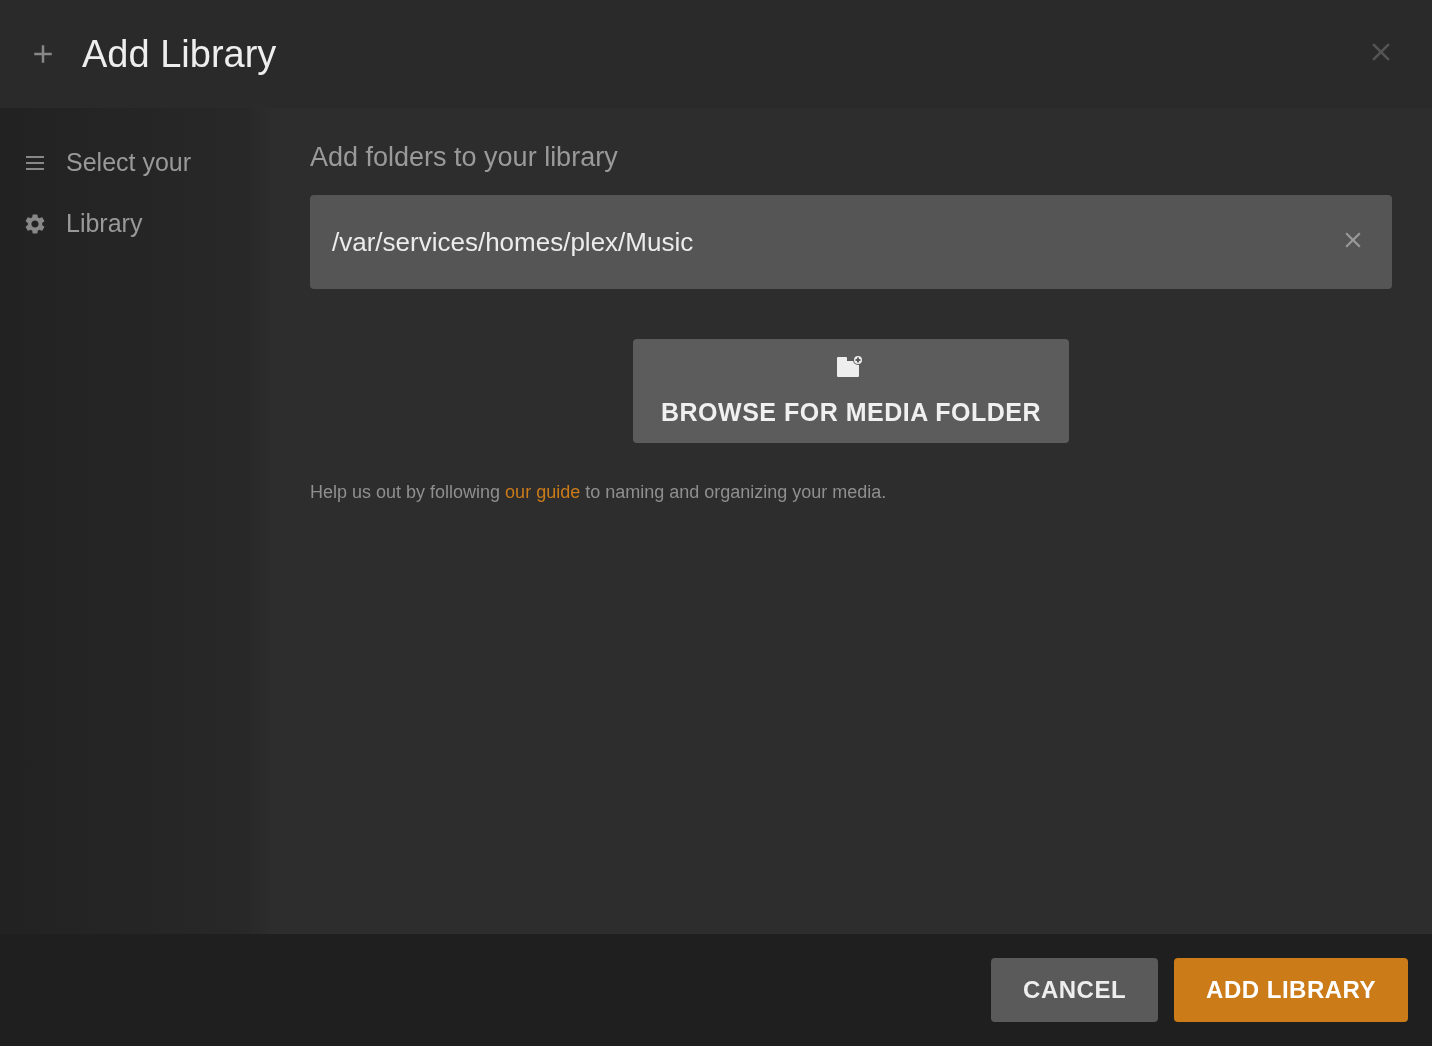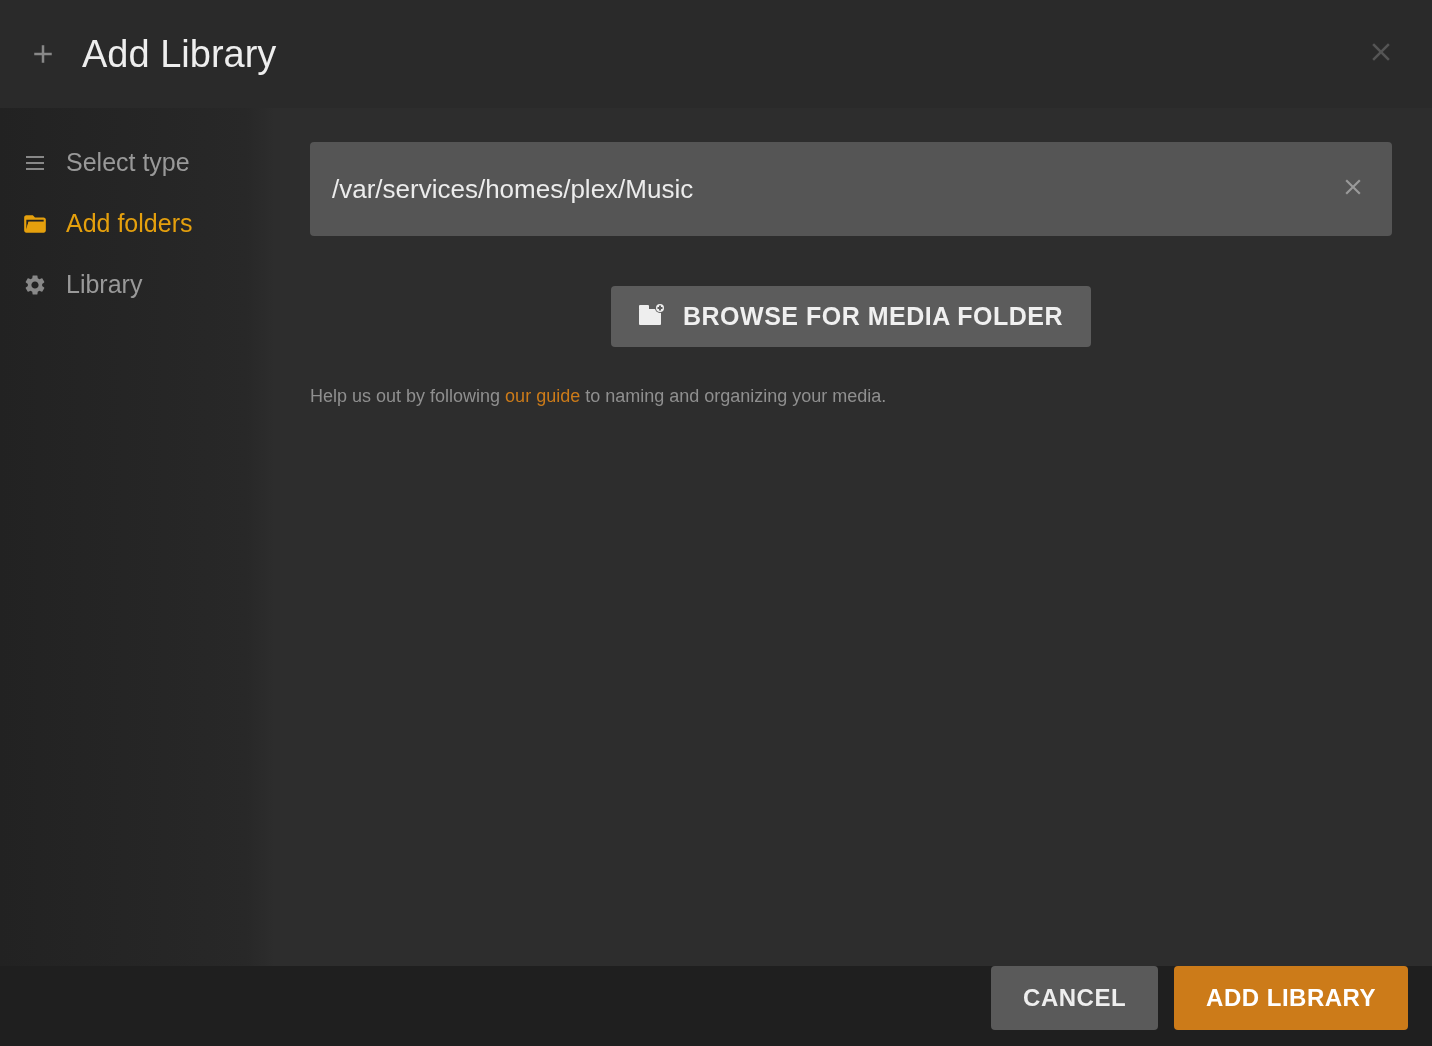--- a/index.html
+++ b/index.html
@@ -107,42 +107,43 @@
   }
   .browse-btn {
     background: #5c5c5c;
     border: none;
     border-radius: 4px;
     padding: 16px 28px;
     cursor: pointer;
     display: flex;
     align-items: center;
     gap: 16px;
+    flex-direction: column;
   }
   .browse-btn .label {
     font-size: 25px;
     font-weight: 700;
     color: #f0f0f0;
     letter-spacing: 0.5px;
   }
   .help-text {
     font-size: 18px;
     color: #8f8f8f;
     line-height: 1.5;
   }
   .help-text a {
     color: #cc7b19;
     text-decoration: none;
     cursor: pointer;
   }
   .modal-footer {
-    height: 80px;
+    height: 112px;
     background: #1f1f1f;
     display: flex;
-    align-items: flex-start;
+    align-items: center;
     justify-content: flex-end;
     padding: 0 24px;
     gap: 16px;
   }
   .btn {
     border: none;
     border-radius: 4px;
     padding: 18px 32px;
     font-size: 24px;
     font-weight: 700;
@@ -182,45 +183,37 @@
   <div class="modal-body">
 
     <div class="sidebar">
 
       <div class="sidebar-item">
         <span class="icon">
           <svg width="24" height="24" viewBox="0 0 24 24" fill="#888888">
               <path d="M3 5h18v2H3V5zm0 6h18v2H3v-2zm0 6h18v2H3v-2z"></path>
             </svg>
         </span>
-        <span>Select type</span>
-      </div>
-
-      <div class="sidebar-item active">
-        <span class="icon">
-          <svg width="26" height="26" viewBox="0 0 24 24" fill="#e5a00d">
-              <path d="M20 6h-8l-2-2H4c-1.1 0-2 .9-2 2v12c0 1.1.9 2 2 2h16c1.1 0 2-.9 2-2V8c0-1.1-.9-2-2-2zM4 8l2 0 1.5 0L20 8l0 2H6l-2 8V8z"></path>
-              <path d="M3.5 18L6 10h15l-2.5 8H3.5z"></path>
-            </svg>
-        </span>
-        <span>Add folders</span>
-      </div>
+        <span>Select your</span>
+      </div>
+
 
       <div class="sidebar-item">
         <span class="icon">
           <svg width="24" height="24" viewBox="0 0 24 24" fill="#888888">
               <path d="M19.14 12.94c.04-.3.06-.61.06-.94 0-.32-.02-.64-.07-.94l2.03-1.58c.18-.14.23-.41.12-.61l-1.92-3.32c-.12-.22-.37-.29-.59-.22l-2.39.96c-.5-.38-1.03-.7-1.62-.94l-.36-2.54c-.04-.24-.24-.41-.48-.41h-3.84c-.24 0-.43.17-.47.41l-.36 2.54c-.59.24-1.13.57-1.62.94l-2.39-.96c-.22-.08-.47 0-.59.22L2.74 8.87c-.12.21-.08.47.12.61l2.03 1.58c-.05.3-.09.63-.09.94s.02.64.07.94l-2.03 1.58c-.18.14-.23.41-.12.61l1.92 3.32c.12.22.37.29.59.22l2.39-.96c.5.38 1.03.7 1.62.94l.36 2.54c.05.24.24.41.48.41h3.84c.24 0 .44-.17.47-.41l.36-2.54c.59-.24 1.13-.56 1.62-.94l2.39.96c.22.08.47 0 .59-.22l1.92-3.32c.12-.22.07-.47-.12-.61l-2.01-1.58zM12 15.6c-1.98 0-3.6-1.62-3.6-3.6s1.62-3.6 3.6-3.6 3.6 1.62 3.6 3.6-1.62 3.6-3.6 3.6z"></path>
             </svg>
         </span>
         <span>Library</span>
       </div>
 
     </div>
 
     <div class="main">
+      <div class="main-heading">Add folders to your library</div>
 
       <div class="folder-row">
         <span class="folder-path">/var/services/homes/plex/Music</span>
         <span class="folder-remove">
           <span>
             <svg width="26" height="26" viewBox="0 0 24 24" fill="#9a9a9a">
                 <path d="M19 6.41 17.59 5 12 10.59 6.41 5 5 6.41 10.59 12 5 17.59 6.41 19 12 13.41 17.59 19 19 17.59 13.41 12 19 6.41z"></path>
               </svg>
           </span>
         </span>

